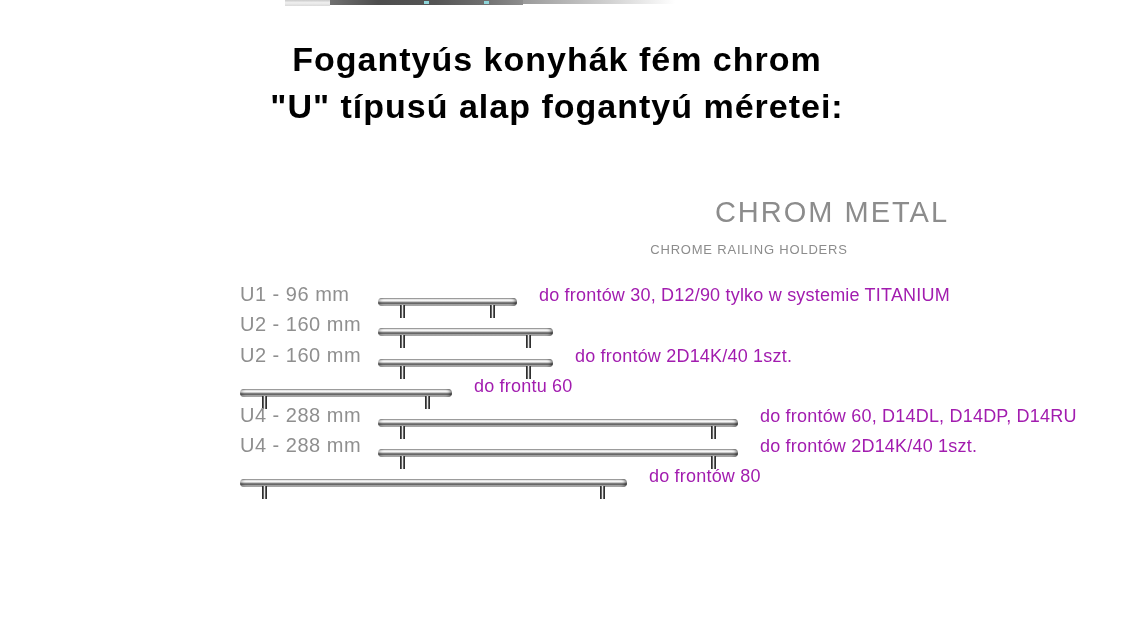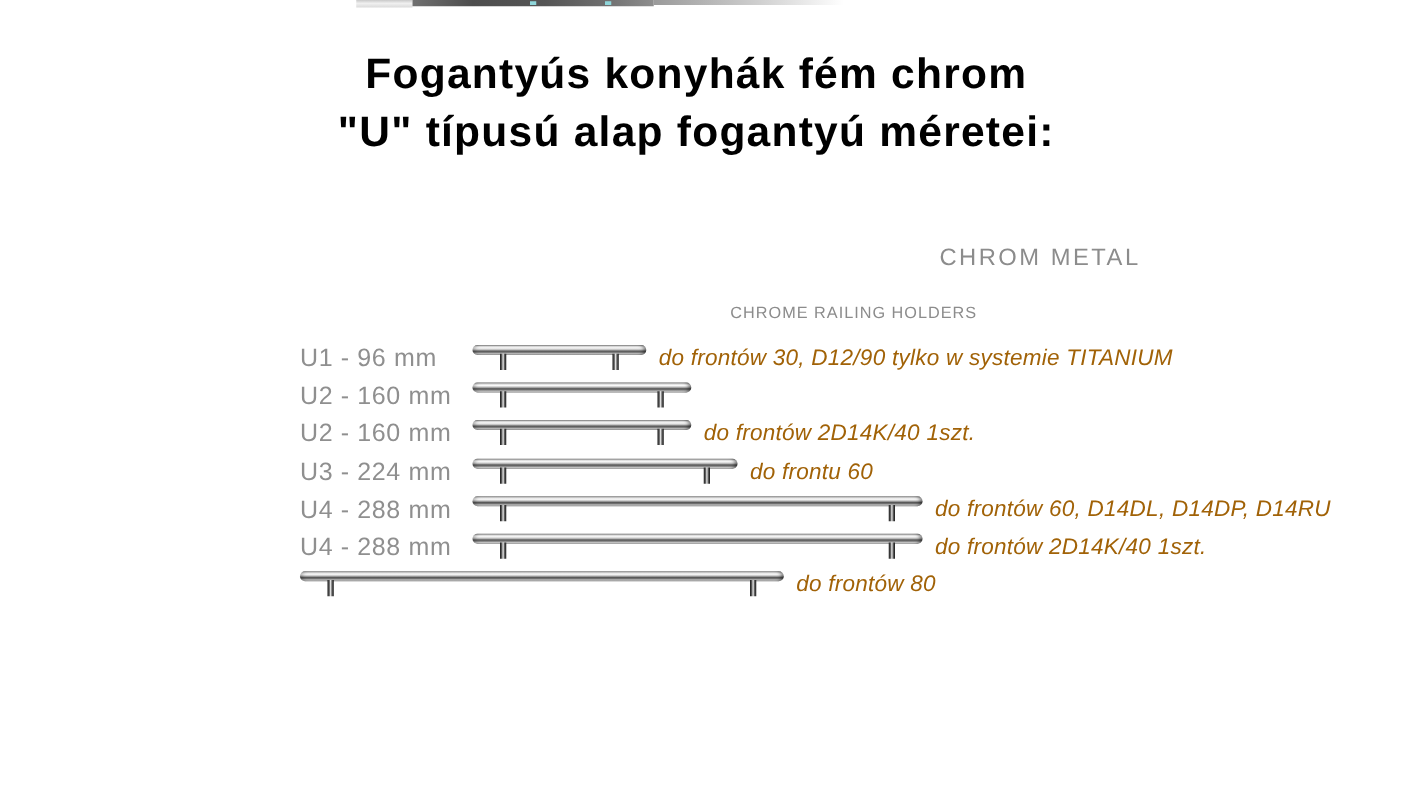--- a/index.html
+++ b/index.html
@@ -48,42 +48,42 @@
     line-height: 47px;
     letter-spacing: 1px;
   }
 
   
   .chrom-metal {
     position: absolute;
     left: 832px; top: 196px;
     transform: translateX(-50%);
     color: #8c8c8c;
-    font-size: 19px;
+    font-size: 29px;
     letter-spacing: 2px;
     white-space: nowrap;
   }
   .railing-sub {
     position: absolute;
-    left: 683px; top: 242px;
+    left: 749px; top: 242px;
     transform: translateX(-50%);
     color: #8c8c8c;
     font-size: 13px;
     letter-spacing: 0.8px;
     white-space: nowrap;
   }
 
   
   .rows {
     position: absolute;
     left: 240px; top: 276px;
   }
   .row {
     display: flex;
-    align-items: flex-start;
+    align-items: flex-end;
     height: 30.2px;
     position: relative;
   }
   .row-label {
     width: 138px;
     flex-shrink: 0;
     font-size: 20px;
     color: #8f8f8f;
     letter-spacing: 0.5px;
     white-space: nowrap;
@@ -106,26 +106,25 @@
   .post {
     position: absolute;
     top: 7px;
     width: 5px;
     height: 13px;
     background: linear-gradient(90deg, #141414 0%, #666666 30%, #ececec 50%, #666666 70%, #141414 100%);
   }
   .post-left  { left: 22px; }
   .post-right { right: 22px; }
   .row-desc {
-    margin-left: 10px;
+    margin-left: 22px;
     font-size: 18px;
-    color: #a16207;
+    color: #a21caf;
     letter-spacing: 0.2px;
     white-space: nowrap;
-    font-style: italic;
   }
 </style>
 </head>
 <body>
 
 <div class="stage">
 
   <div class="artifact artifact-strip-light"></div>
   <div class="artifact artifact-strip-dark"></div>
   <div class="artifact artifact-strip-fade"></div>
@@ -165,21 +164,20 @@
       <div class="row-label">U2 - 160 mm</div>
       <div class="bar-wrap" style="width: 175px;">
         <div class="bar"></div>
         <div class="post post-left"></div>
         <div class="post post-right"></div>
       </div>
       <div class="row-desc">do frontów 2D14K/40 1szt.</div>
     </div>
 
     <div class="row">
-      <div class="row-label">U3 - 224 mm</div>
       <div class="bar-wrap" style="width: 212px;">
         <div class="bar"></div>
         <div class="post post-left"></div>
         <div class="post post-right"></div>
       </div>
       <div class="row-desc">do frontu 60</div>
     </div>
 
     <div class="row">
       <div class="row-label">U4 - 288 mm</div>

